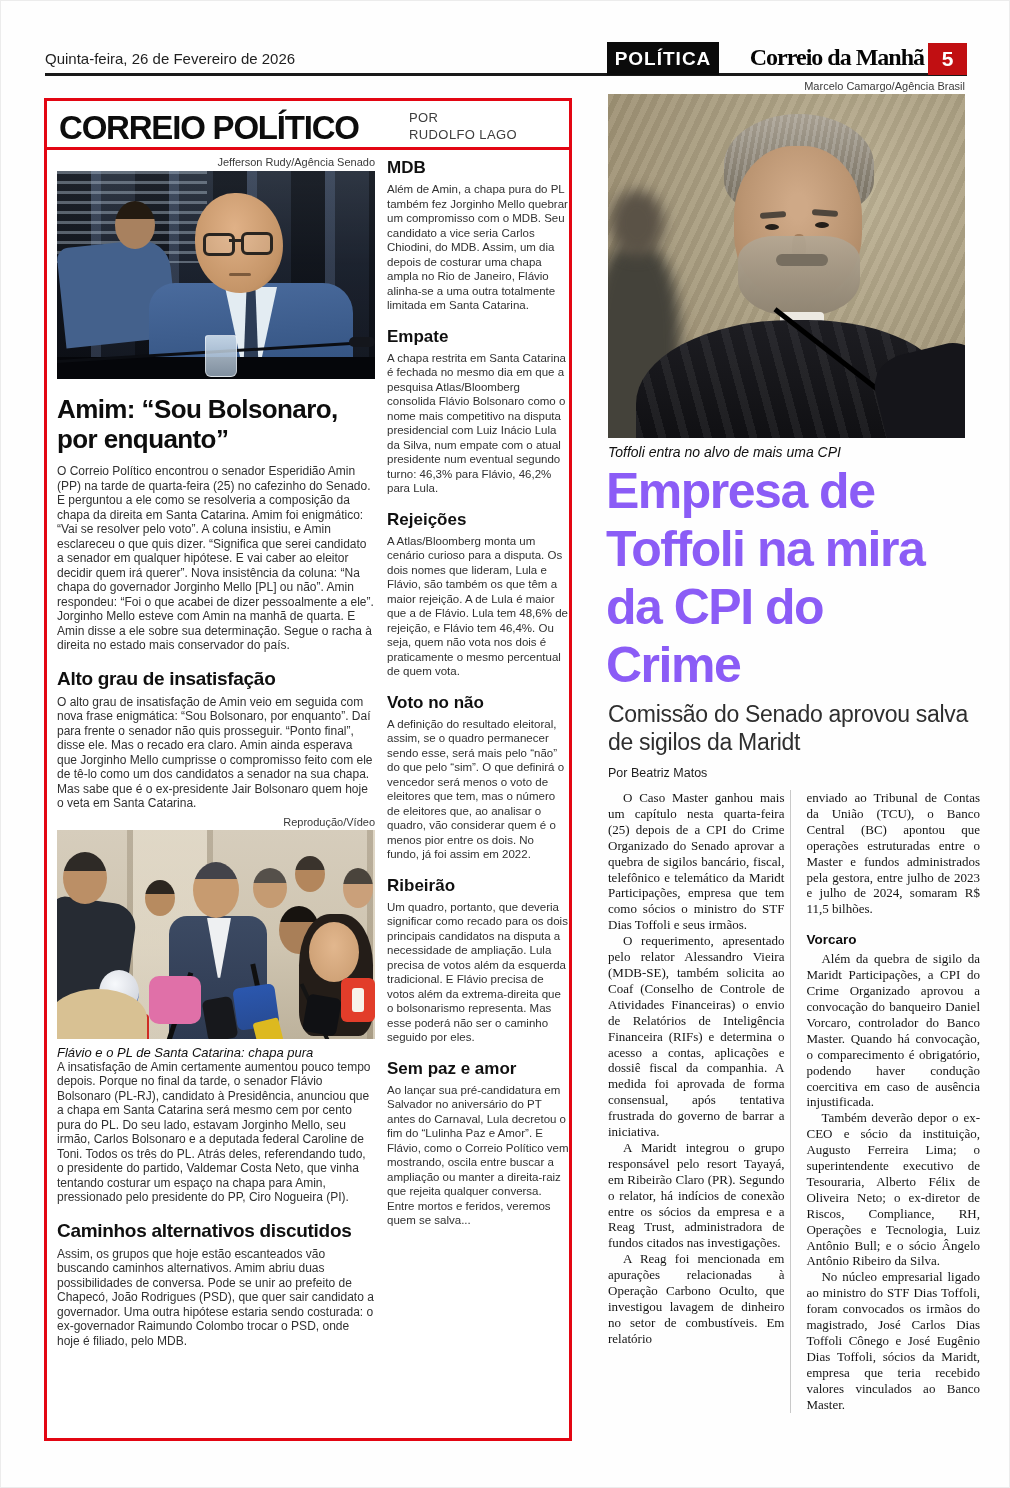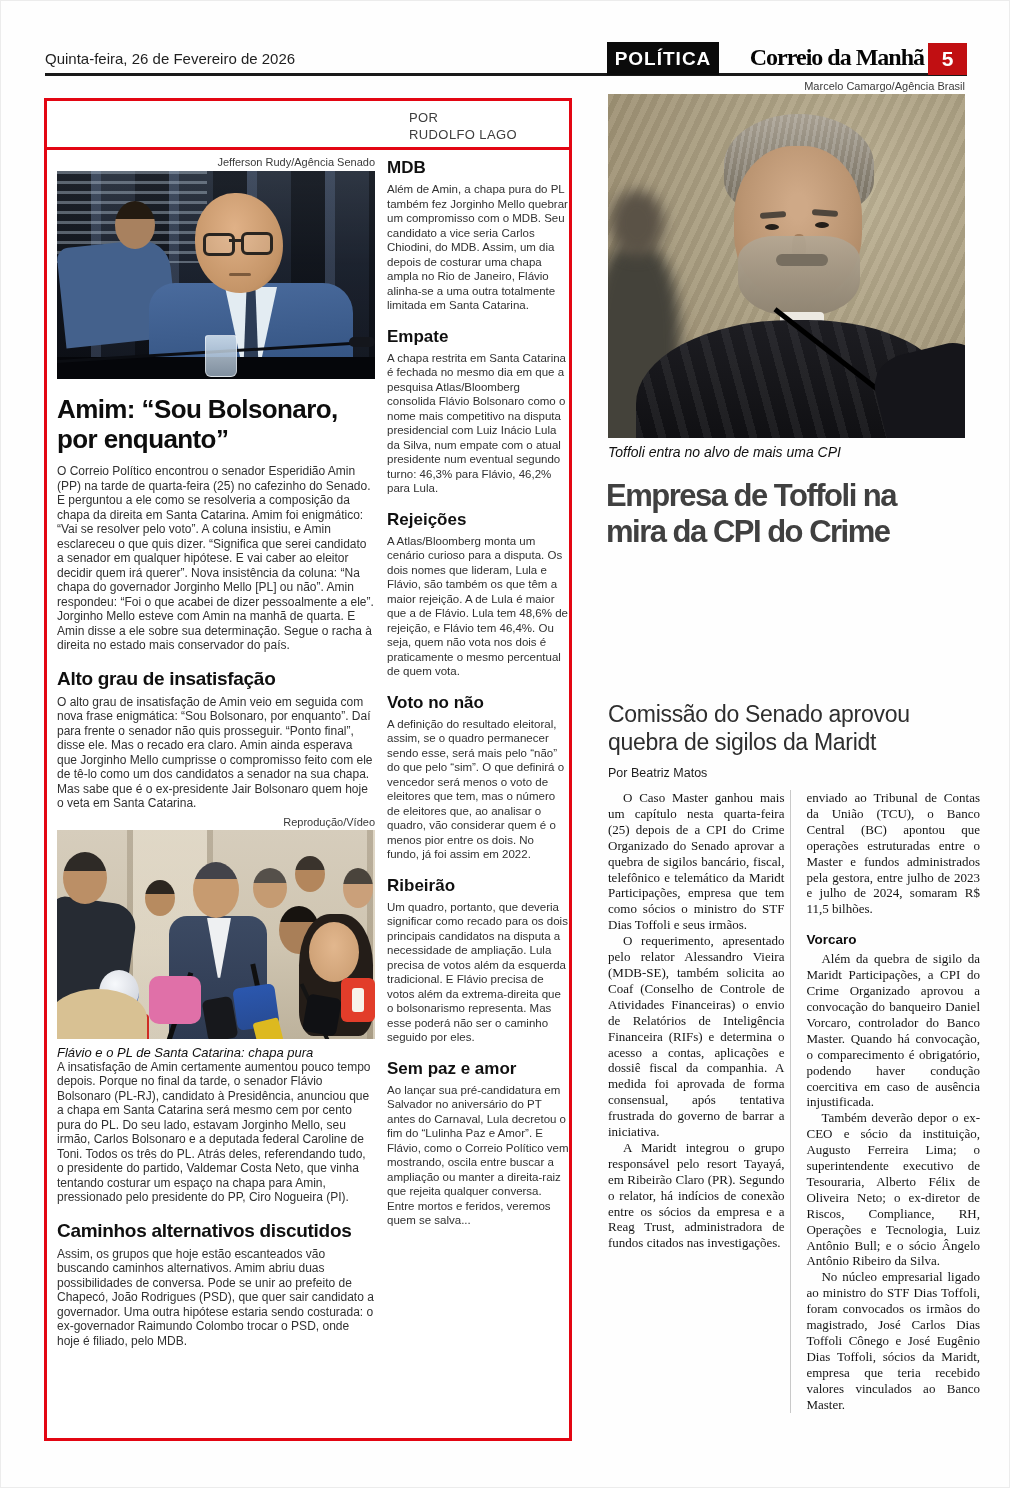--- a/index.html
+++ b/index.html
@@ -115,22 +115,22 @@
   .pt-robe{left:28px;top:226px;width:312px;height:120px;border-radius:50% 45% 0 0 / 70% 60% 0 0;
     background:linear-gradient(180deg,#1d1d22,#101013);}
   .pt-folds{left:28px;top:226px;width:312px;height:120px;border-radius:50% 45% 0 0 / 70% 60% 0 0;
     background:repeating-linear-gradient(75deg,rgba(255,255,255,.06) 0 8px,transparent 8px 22px);}
   .pt-cord{left:150px;top:262px;width:160px;height:5px;background:#000;transform:rotate(38deg);}
   .pt-shoulder{right:-26px;top:254px;width:112px;height:104px;background:#15151a;transform:rotate(-14deg);border-radius:30%;}
   
   .t-credit{position:absolute;left:608px;top:80px;width:357px;text-align:right;font-size:11px;color:#3a3a3a;}
   .photo-toffoli{position:absolute;left:608px;top:94px;}
   .t-caption{position:absolute;left:608px;top:444px;font-size:14px;font-style:italic;color:#111;}
-  .t-headline{position:absolute;left:606px;top:478px;width:330px;font-size:31px;font-weight:bold;
-              line-height:1.16;letter-spacing:-1.5px;color:#404040;}
+  .t-headline{position:absolute;left:606px;top:462px;width:330px;font-size:50px;font-weight:bold;
+              line-height:1.16;letter-spacing:-1.5px;color:#8b5cf6;}
   .t-subhead{position:absolute;left:608px;top:700px;width:368px;font-size:23px;line-height:1.22;
              letter-spacing:-.3px;color:#2e2e2e;}
   .t-byline{position:absolute;left:608px;top:766px;font-size:12.5px;color:#1c1c1c;}
   .t-cols{position:absolute;left:608px;top:790px;width:372px;display:flex;}
   .t-col{width:178px;font-family:"Liberation Serif",serif;}
   .t-col p{font-size:13px;line-height:15.9px;text-align:justify;text-indent:15px;margin:0;color:#141414;}
   .t-col p.noindent{text-indent:0;}
   .t-col2{border-left:1px solid #c9c9c9;padding-left:15px;margin-left:0;}
   .t-col1{margin-right:0;}
   .t-cols{gap:0;} .t-col1{width:181px;padding-right:6px;}
@@ -141,20 +141,21 @@
 
 <div class="page">
 
   <div class="date">Quinta-feira, 26 de Fevereiro de 2026</div>
   <div class="rule-top"></div>
   <div class="politica">POLÍTICA</div>
   <div class="masthead">Correio da Manhã</div>
   <div class="pagenum">5</div>
 
   <div class="cpbox">
+    <div class="cp-title">CORREIO POLÍTICO</div>
     <div class="cp-byline">
       <div>POR</div>
       <div>RUDOLFO LAGO</div>
     </div>
     <div class="cp-rule"></div>
 
     <div class="cp-left body-sans">
       <div class="credit">Jefferson Rudy/Agência Senado</div>
 
       <div class="photo photo-amin">
@@ -253,28 +254,29 @@
     <div class="ph-el pt-mus"></div>
     <div class="ph-el pt-collar"></div>
     <div class="ph-el pt-robe"></div>
     <div class="ph-el pt-folds"></div>
     <div class="ph-el pt-cord"></div>
     <div class="ph-el pt-shoulder"></div>
   </div>
 
   <div class="t-caption">Toffoli entra no alvo de mais uma CPI</div>
   <div class="t-headline">Empresa de Toffoli na mira da CPI do Crime</div>
-  <div class="t-subhead">Comissão do Senado aprovou quebra de sigilos da Maridt</div>
+  <div class="t-subhead">Comissão do Senado aprovou salva de sigilos da Maridt</div>
   <div class="t-byline">Por Beatriz Matos</div>
 
   <div class="t-cols">
     <div class="t-col t-col1">
       <p>O Caso Master ganhou mais um capítulo nesta quarta-feira (25) depois de a CPI do Crime Organizado do Senado aprovar a quebra de sigilos bancário, fiscal, telefônico e telemático da Maridt Participações, empresa que tem como sócios o ministro do STF Dias Toffoli e seus irmãos.</p>
       <p>O requerimento, apresentado pelo relator Alessandro Vieira (MDB-SE), também solicita ao Coaf (Conselho de Controle de Atividades Financeiras) o envio de Relatórios de Inteligência Financeira (RIFs) e determina o acesso a contas, aplicações e dossiê fiscal da companhia. A medida foi aprovada de forma consensual, após tentativa frustrada do governo de barrar a iniciativa.</p>
       <p>A Maridt integrou o grupo responsável pelo resort Tayayá, em Ribeirão Claro (PR). Segundo o relator, há indícios de conexão entre os sócios da empresa e a Reag Trust, administradora de fundos citados nas investigações.</p>
+      <p>A Reag foi mencionada em apurações relacionadas à Operação Carbono Oculto, que investigou lavagem de dinheiro no setor de combustíveis. Em relatório</p>
     </div>
     <div class="t-col t-col2">
       <p class="noindent">enviado ao Tribunal de Contas da União (TCU), o Banco Central (BC) apontou que operações estruturadas entre o Master e fundos administrados pela gestora, entre julho de 2023 e julho de 2024, somaram R$ 11,5 bilhões.</p>
       <div class="h4">Vorcaro</div>
       <p>Além da quebra de sigilo da Maridt Participações, a CPI do Crime Organizado aprovou a convocação do banqueiro Daniel Vorcaro, controlador do Banco Master. Quando há convocação, o comparecimento é obrigatório, podendo haver condução coercitiva em caso de ausência injustificada.</p>
       <p>Também deverão depor o ex-CEO e sócio da instituição, Augusto Ferreira Lima; o superintendente executivo de Tesouraria, Alberto Félix de Oliveira Neto; o ex-diretor de Riscos, Compliance, RH, Operações e Tecnologia, Luiz Antônio Bull; e o sócio Ângelo Antônio Ribeiro da Silva.</p>
       <p>No núcleo empresarial ligado ao ministro do STF Dias Toffoli, foram convocados os irmãos do magistrado, José Carlos Dias Toffoli Cônego e José Eugênio Dias Toffoli, sócios da Maridt, empresa que teria recebido valores vinculados ao Banco Master.</p>
     </div>
   </div>
 

